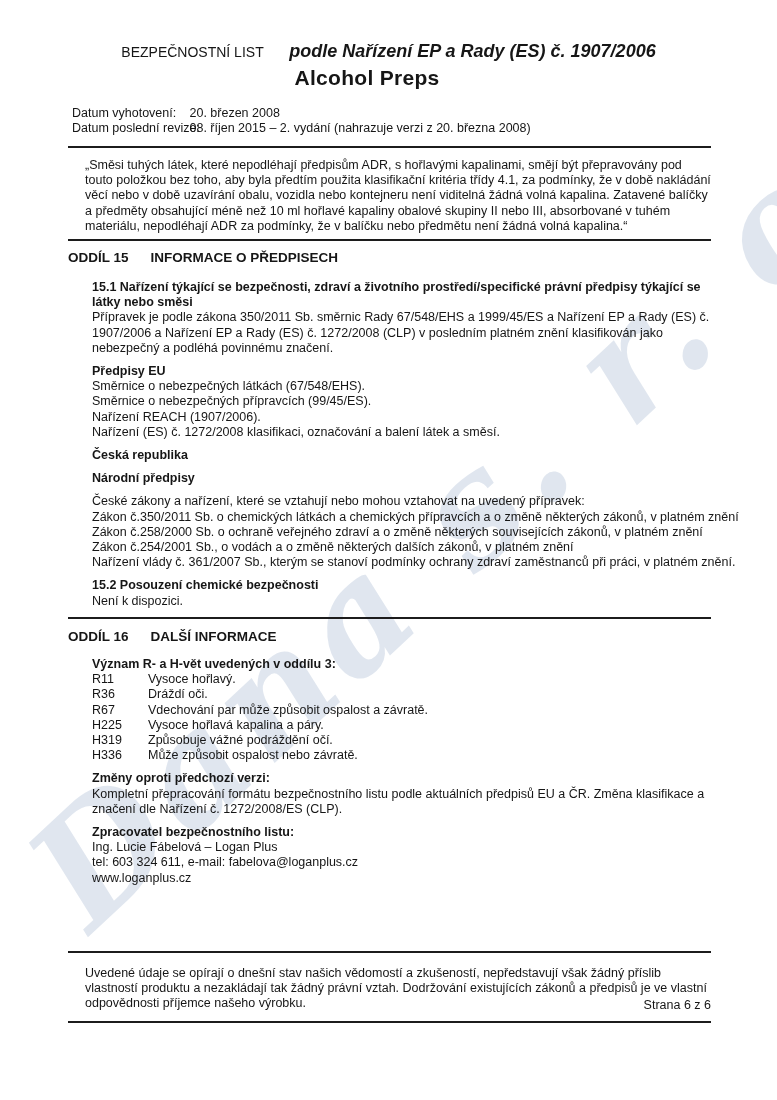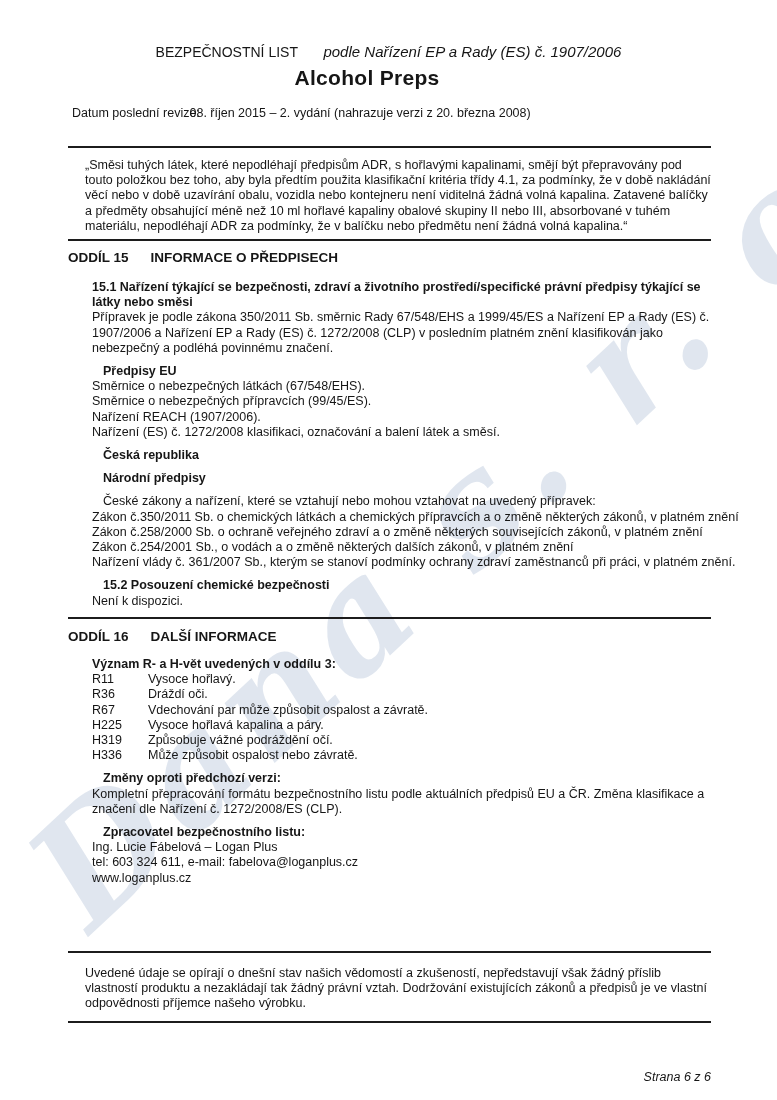--- a/index.html
+++ b/index.html
@@ -13,41 +13,41 @@
     color:#161616;
     overflow:hidden;
   }
   .layer { position:absolute; z-index:1; }
   .rule {
     position:absolute; left:68px; width:643px; height:0;
     border-top:2px solid #1c1c1c; z-index:1;
   }
   .doc-title { top:44px; left:0; width:777px; text-align:center; white-space:nowrap; }
   .doc-title .main { font-weight:normal; font-size:14px; }
-  .doc-title .sub  { font-weight:normal; font-style:italic; font-size:15px; margin-left:22px; }
+  .doc-title .sub  { font-weight:bold; font-style:italic; font-size:18px; margin-left:22px; }
   .product { top:70px; left:0; width:734px; text-align:center;
              font-weight:bold; font-size:21px; letter-spacing:0.3px; }
   .dates { top:106px; left:72px; width:640px; }
   .dates .row { white-space:nowrap; }
   .dates .label { display:inline-block; width:114px; }
   .quote { top:158px; left:85px; width:628px; }
   .oddil-head { left:68px; font-weight:bold; font-size:13.5px; white-space:nowrap; }
   .oddil-head .num { margin-right:22px; }
   #oddil15 { top:250px; }
   #oddil16 { top:629px; }
   .sec-content { left:92px; width:622px; }
   #s15-content { top:280px; }
   #s16-content { top:657px; }
   .b { font-weight:bold; }
-  .gap { margin-top:8px;margin-left:11px; }
+  .gap { margin-top:8px; }
   .line { white-space:nowrap; }
   .rh-row { white-space:nowrap; }
   .rh-code { display:inline-block; width:56px; }
   .disclaimer { top:966px; left:85px; width:628px; }
-  .page-num { top:1070px; left:68px; width:643px; text-align:right;font-style:italic; }
+  .page-num { top:998px; left:68px; width:643px; text-align:right; }
   .watermark {
     position:absolute; z-index:0;
     top:470px; left:-80px; width:1000px;
     text-align:center;
     font-family:"DejaVu Serif", serif;
     font-style:italic; font-weight:bold;
     font-size:150px; line-height:170px;
     letter-spacing:8px;
     color:rgba(167,184,210,0.35);
     transform:rotate(-43deg);
@@ -64,20 +64,24 @@
   <div class="watermark">Dana s. r. o.</div>
 
   <div class="layer doc-title">
     <span class="main">BEZPEČNOSTNÍ LIST</span>
     <span class="sub">podle Nařízení EP a Rady (ES) č. 1907/2006</span>
   </div>
 
   <div class="layer product">Alcohol Preps</div>
 
   <div class="layer dates">
+    <div class="row">
+      <span class="label">Datum vyhotovení:</span>
+      <span>20. březen 2008</span>
+    </div>
     <div class="row">
       <span class="label">Datum poslední revize:</span>
       <span>08. říjen 2015 – 2. vydání (nahrazuje verzi z 20. března 2008)</span>
     </div>
   </div>
 
   <div class="rule" style="top:146px"></div>
 
   <div class="layer quote">„Směsi tuhých látek, které nepodléhají předpisům ADR, s hořlavými kapalinami, smějí být přepravovány pod touto položkou bez toho, aby byla předtím použita klasifikační kritéria třídy 4.1, za podmínky, že v době nakládání věcí nebo v době uzavírání obalu, vozidla nebo kontejneru není viditelná žádná volná kapalina.  Zatavené balíčky a předměty obsahující méně než 10 ml hořlavé kapaliny obalové skupiny II nebo III, absorbované v tuhém materiálu, nepodléhají ADR za podmínky, že v balíčku nebo předmětu není žádná volná kapalina.“</div>
 

